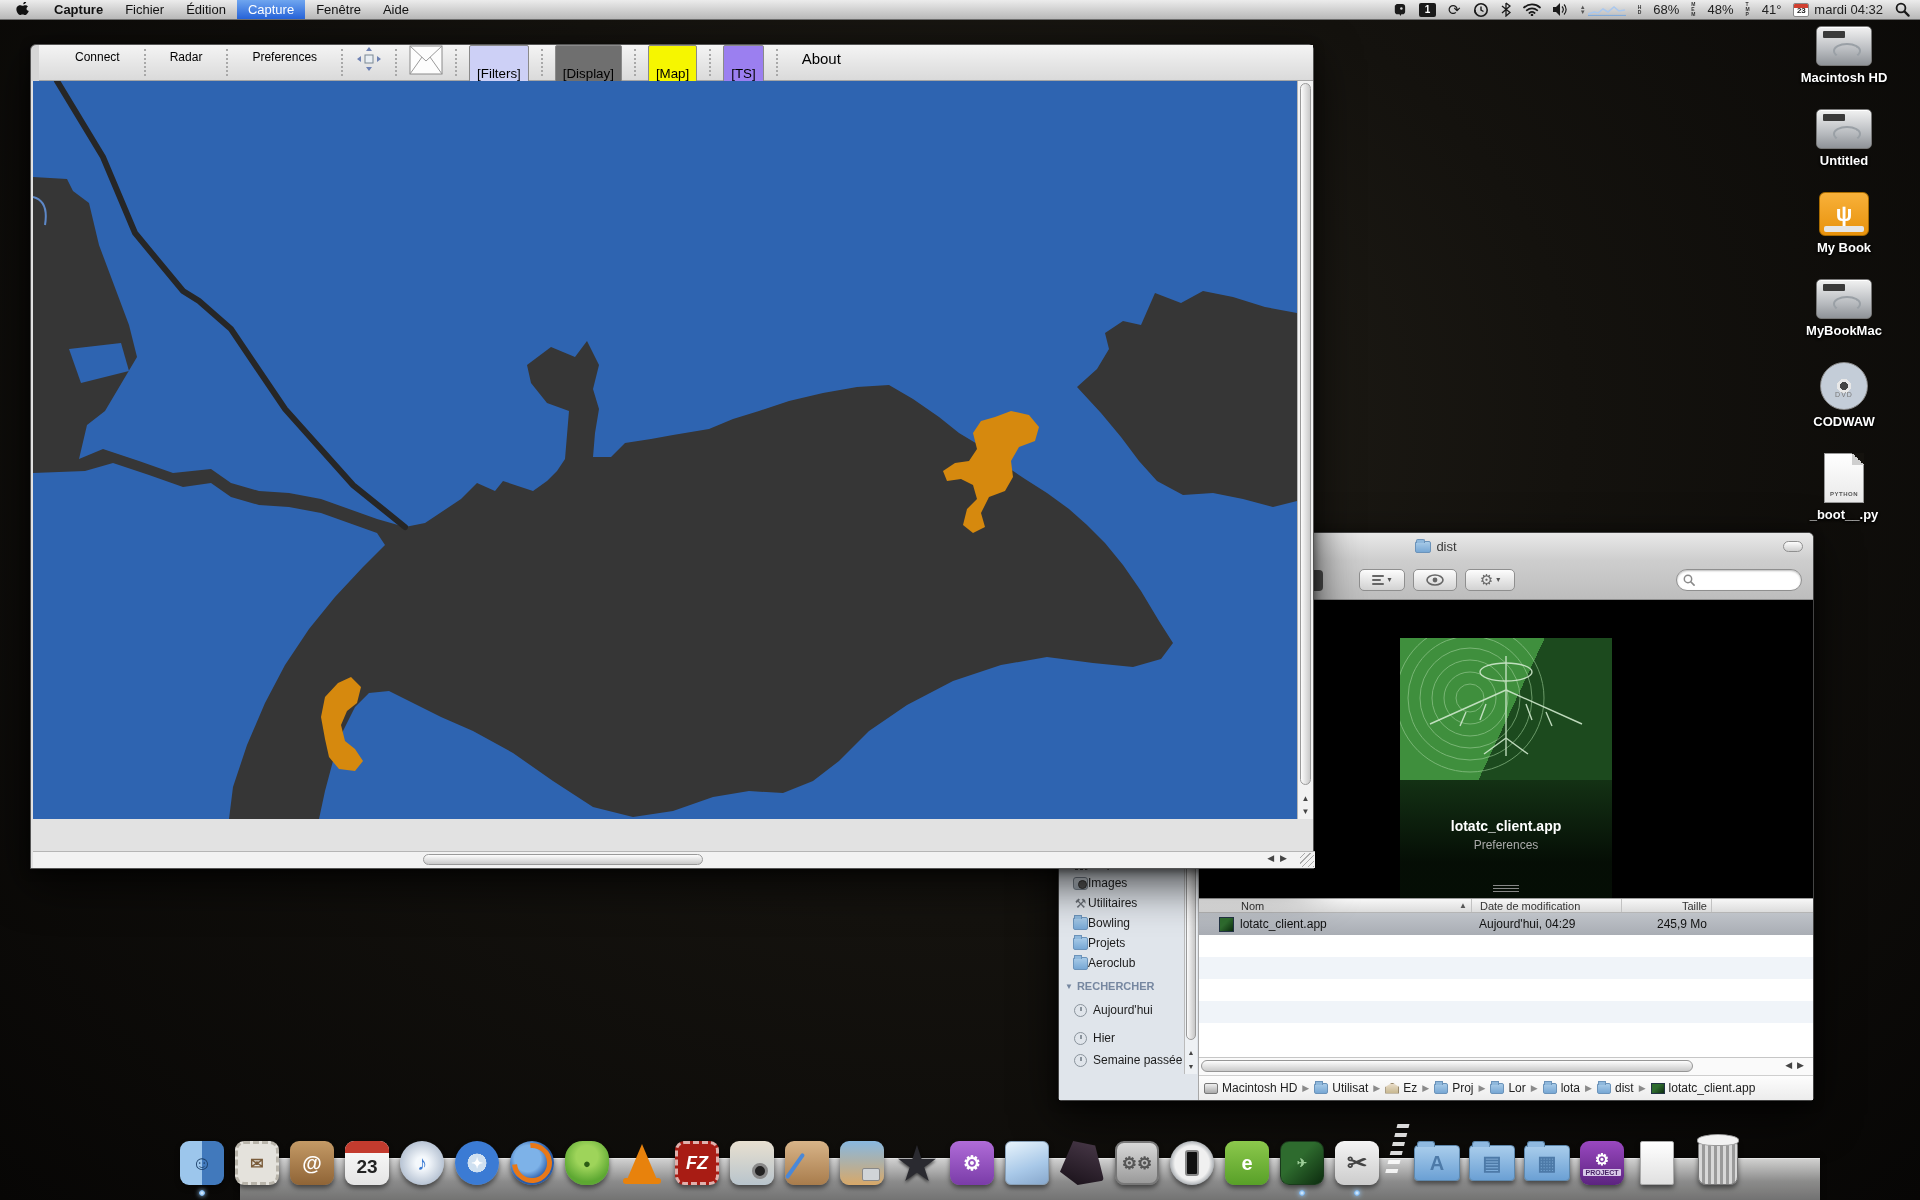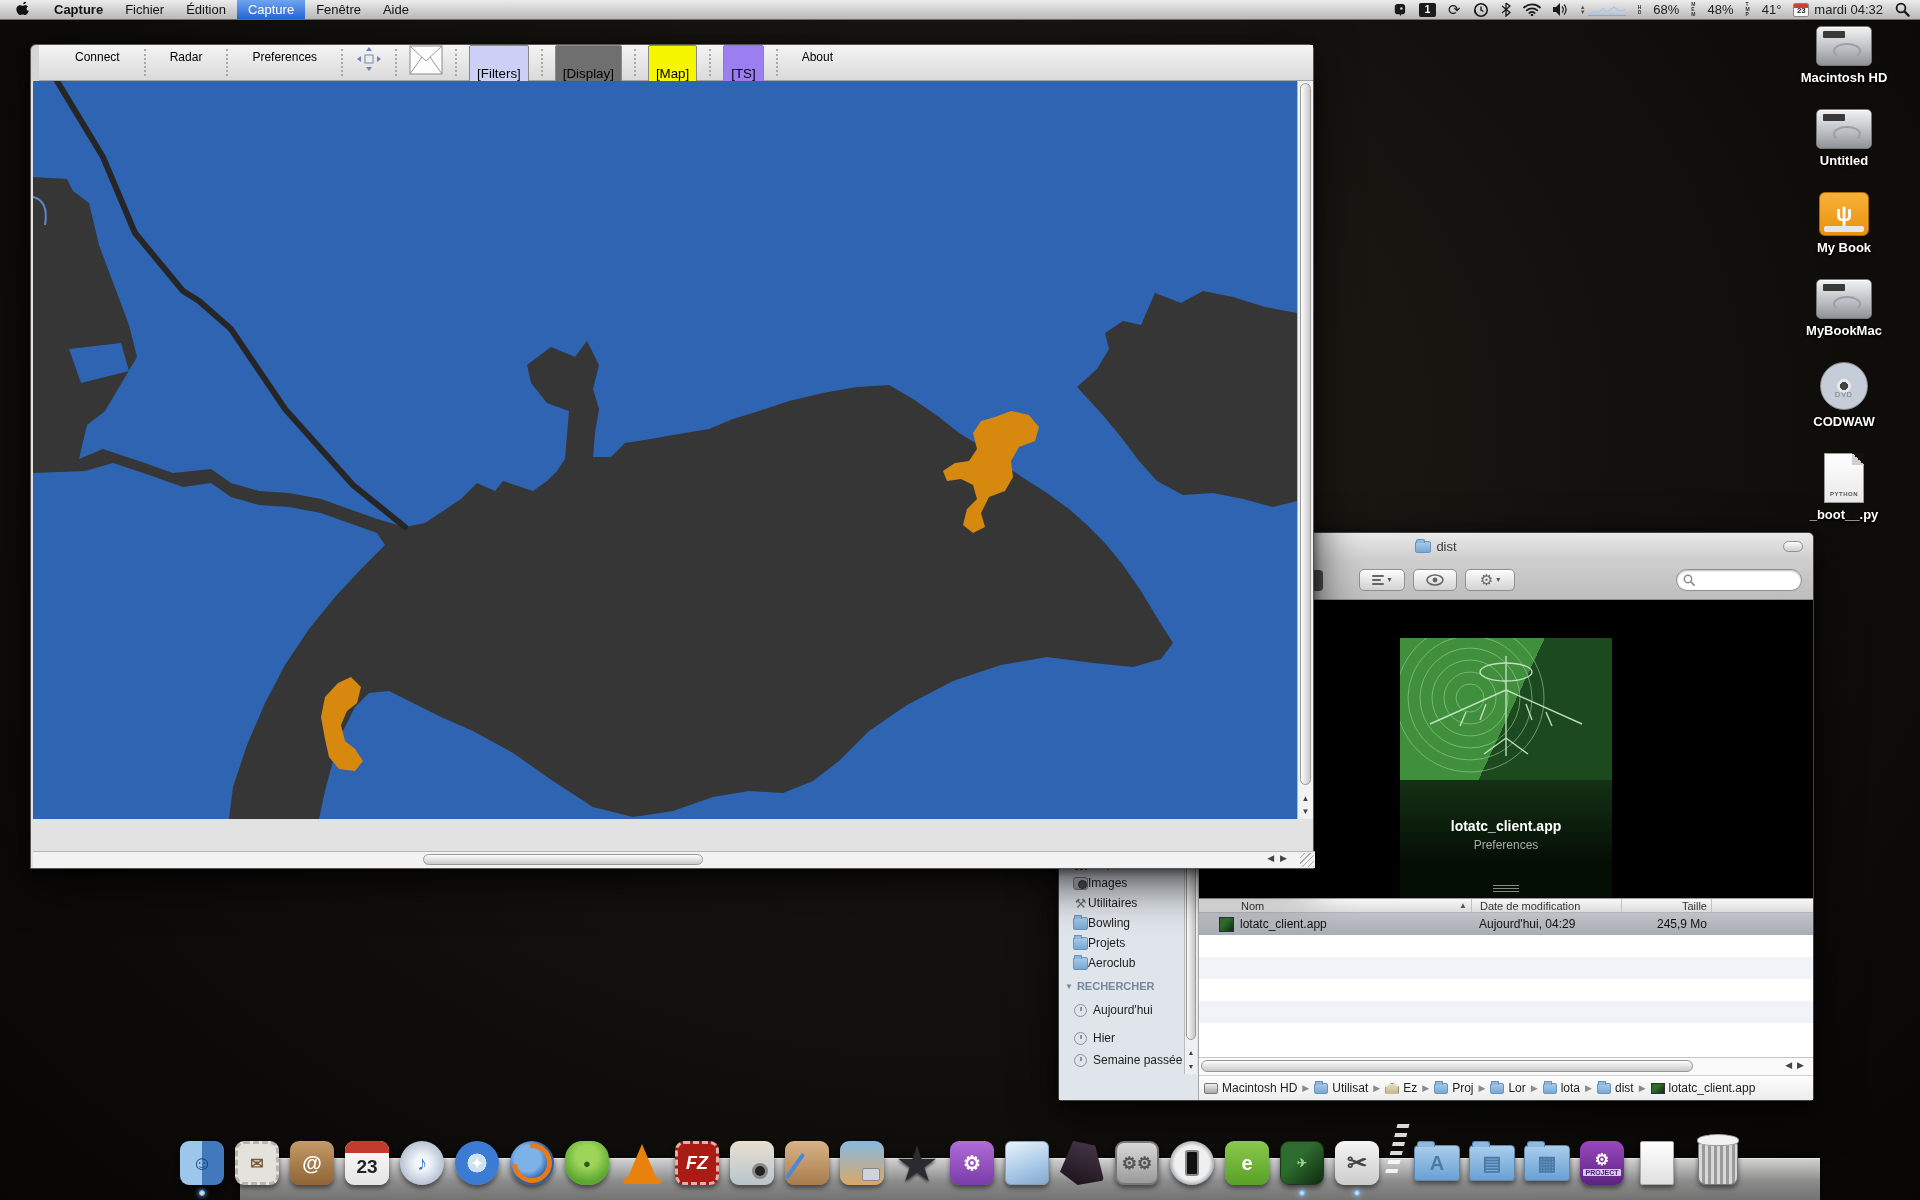--- a/index.html
+++ b/index.html
@@ -531,21 +531,21 @@
     </span>
     <span class="lt-sep"></span>
     <button class="lt-btn boxed" style="background:#cdd0f6;">[Filters]</button>
     <span class="lt-sep"></span>
     <button class="lt-btn boxed" style="background:#6f6f6f;color:#000;">[Display]</button>
     <span class="lt-sep"></span>
     <button class="lt-btn boxed" style="background:#f6f600;">[Map]</button>
     <span class="lt-sep"></span>
     <button class="lt-btn boxed" style="background:#9b7ff0;">[TS]</button>
     <span class="lt-sep"></span>
-    <button class="lt-btn" style="border:none;background:none;font-size:12px;">About</button>
+    <button class="lt-btn" style="border:none;background:none;font-size:15px;">About</button>
   </div>
   <div class="lot-map-wrap">
     <div class="lot-map">
       <svg viewBox="0 0 1264 738" preserveAspectRatio="none">
         <rect x="0" y="0" width="1264" height="738" fill="#2e64b1"></rect>
         <path fill="#363636" d="M0,96 L34,98 L40,110 L56,122 L66,164 L96,244 L104,276 L72,330 L54,344 L46,378
           L70,368 L106,380 L140,392 L178,388 L198,402 L226,410 L256,412 L288,418 L316,428 L344,438 L372,446
           L392,442 L410,430 L428,418 L444,402 L462,410 L470,400 L500,410 L514,400 L524,390
           L532,378 L536,330 L514,322 L498,302 L494,284 L518,266 L542,276 L554,260 L566,284 L560,308 L566,328 L562,352 L560,376
           L578,376 L592,362 L618,358 L640,354 L676,348 L700,338 L726,330 L756,320 L790,312 L824,306 L856,304

